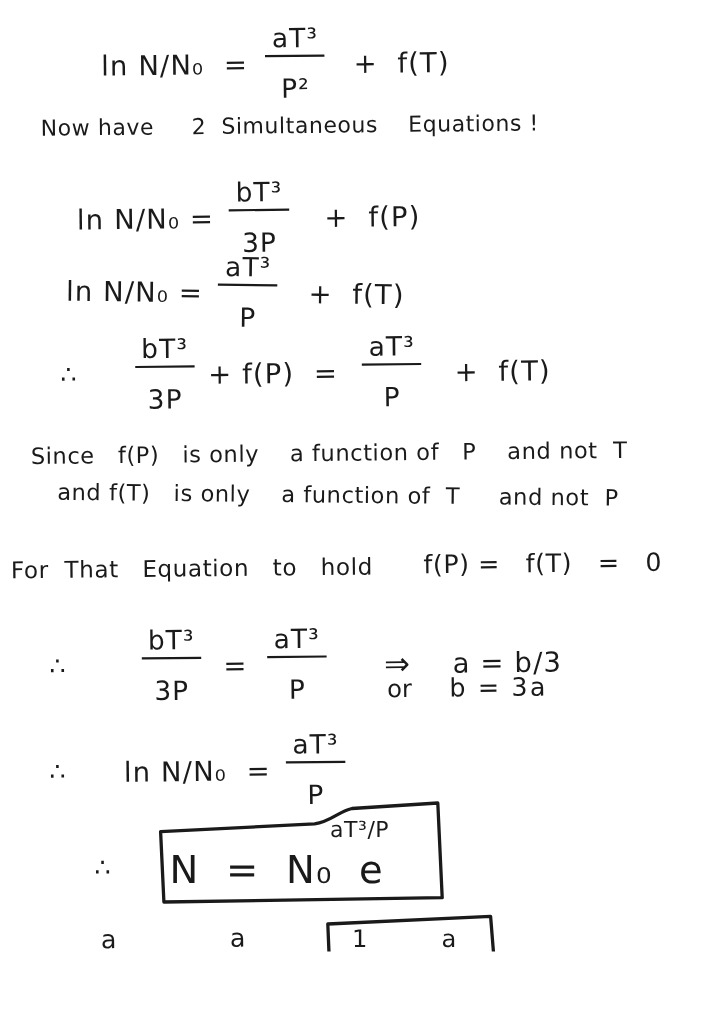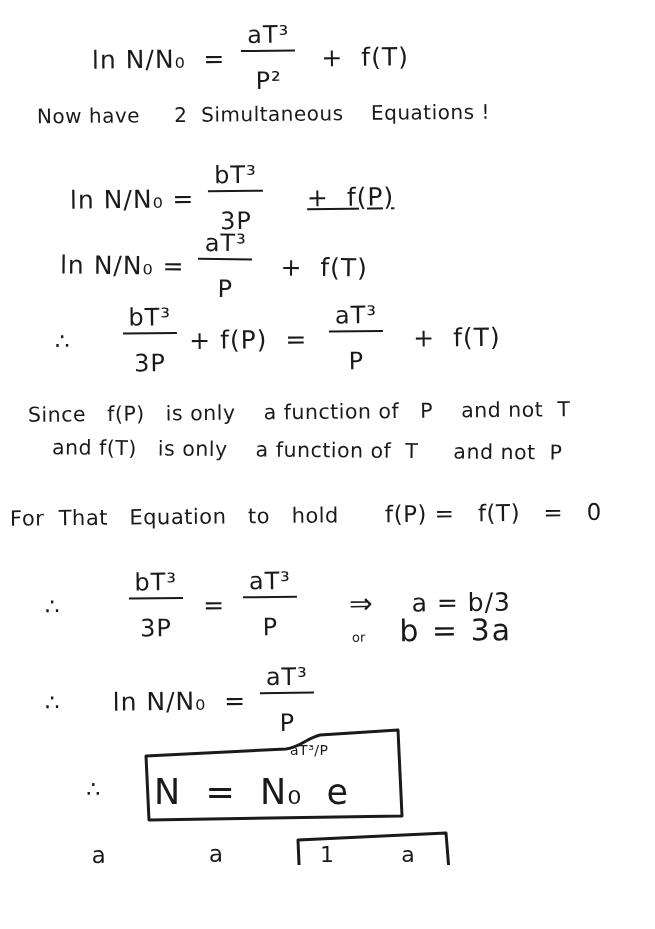--- a/index.html
+++ b/index.html
@@ -24,21 +24,21 @@
   }
   .frac .num { padding: 0 6px 2px; border-bottom: 2.5px solid var(--ink); text-align: right; }
   .frac .den { padding-top: 16px; }
   .txt { position: absolute; font-size: 20px; white-space: pre; letter-spacing: .5px; }
   .therefore { font-size: 23px; }
   .rot-n05 { transform: rotate(-0.6deg); }
   .rot-p05 { transform: rotate(0.6deg); }
   .boxed1 { position: absolute; left: 138px; top: 724px; width: 272px; height: 102px; }
   .boxed1 svg, .boxed2 svg { position: absolute; left: 0; top: 0; }
   .box1-body { position: absolute; left: 16px; top: 48px; font-size: 35px; white-space: pre; letter-spacing: 1px; }
-  .box1-exp { position: absolute; left: 152px; top: 18px; font-size: 14px; letter-spacing: .5px; }
+  .box1-exp { position: absolute; left: 162px; top: 18px; font-size: 20px; letter-spacing: .5px; }
   .boxed2 { position: absolute; left: 288px; top: 828px; width: 172px; height: 90px; }
   .box2-content {
     position: absolute; left: 26px; top: 15px;
     display: inline-flex; align-items: center; gap: 18px;
     font-size: 23px;
   }
   .orline { position: absolute; display: inline-flex; align-items: baseline; white-space: pre; }
 </style>
 </head>
 <body>
@@ -55,21 +55,21 @@
   </div>
 
   <div class="txt rot-n05" style="left:37px; top:102px;">Now have     2  Simultaneous    Equations !</div>
 
   <div class="eq rot-n05" style="left:70px; top:162px;">
     <span>ln N/N₀ =</span>
     <span class="frac" style="margin-left:14px;">
       <span class="num">bT³</span>
       <span class="den">3P</span>
     </span>
-    <span style="margin-left:44px;text-decoration:underline;">+  f(P)</span>
+    <span style="margin-left:32px;">+  f(P)</span>
   </div>
 
   <div class="eq rot-p05" style="left:60px; top:230px;">
     <span>ln N/N₀ =</span>
     <span class="frac" style="margin-left:14px;">
       <span class="num">aT³</span>
       <span class="den">P</span>
     </span>
     <span style="margin-left:28px;">+  f(T)</span>
   </div>
@@ -102,22 +102,22 @@
     </span>
     <span style="margin-left:20px;">=</span>
     <span class="frac" style="margin-left:18px;">
       <span class="num">aT³</span>
       <span class="den">P</span>
     </span>
     <span style="margin-left:52px; font-size:28px;">⇒</span>
     <span style="margin-left:38px;">a = b/3</span>
   </div>
   <div class="orline rot-n05" style="left:352px; top:613px;">
-    <span style="font-size:13px;">or</span>
-    <span style="font-size:30px; margin-left:34px; letter-spacing:2px;">b = 3a</span>
+    <span style="font-size:22px;">or</span>
+    <span style="font-size:23px; margin-left:34px; letter-spacing:2px;">b = 3a</span>
   </div>
 
   <div class="eq rot-n05" style="left:45px; top:665px;">
     <span class="therefore">∴</span>
     <span style="margin-left:52px;">ln N/N₀  =</span>
     <span class="frac" style="margin-left:14px;">
       <span class="num">aT³</span>
       <span class="den">P</span>
     </span>
   </div>

